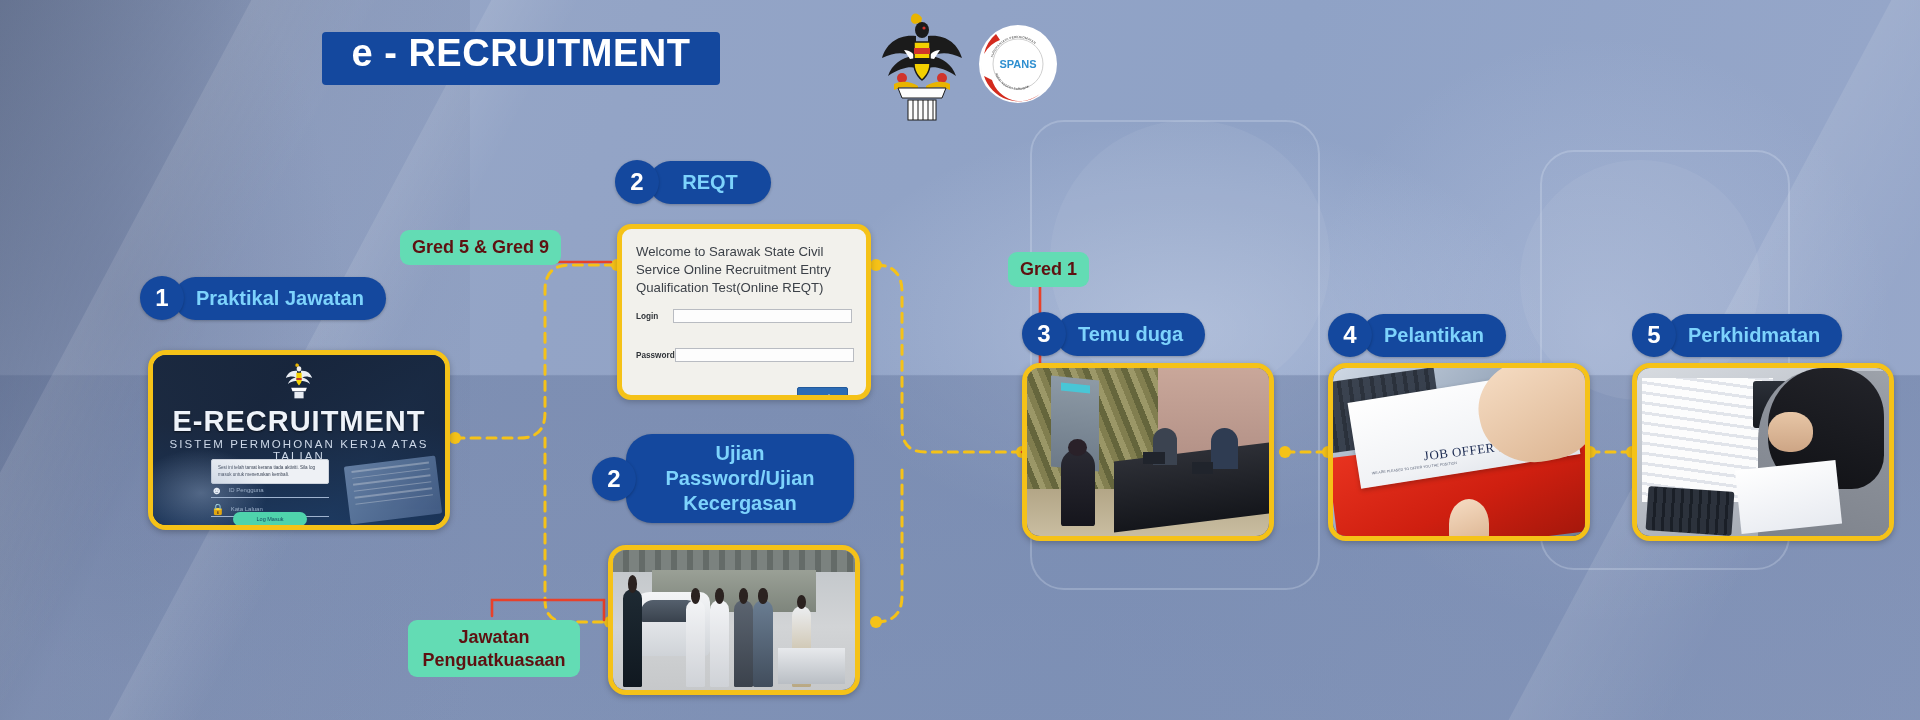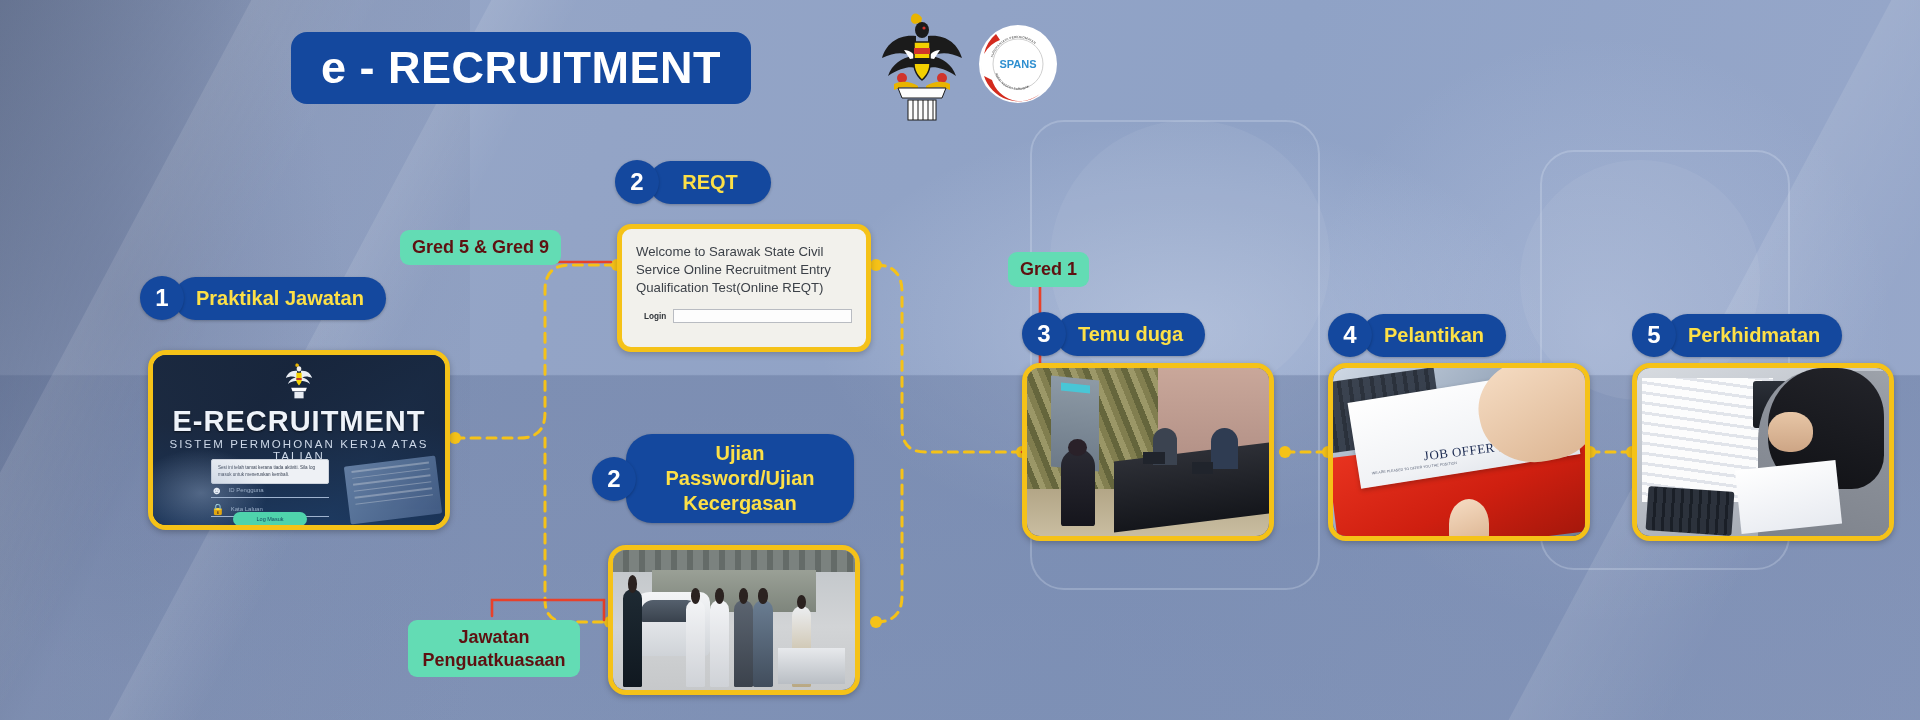--- a/index.html
+++ b/index.html
@@ -47,39 +47,39 @@
   }
   .title-line {
     background: #14489e;
     color: #ffffff;
     font-weight: bold;
     letter-spacing: .5px;
     border-radius: 14px;
     white-space: nowrap;
   }
   .title-line.l1 { font-size: 41px; padding: 9px 24px 11px; }
-  .title-line.l2 { font-size: 45px; padding: 10px 30px 10px; margin-top: 2px; border-radius: 16px; }
+  .title-line.l2 { font-size: 38px; padding: 0 30px 10px; margin-top: 2px; border-radius: 4px; }
 
   .logos { position: absolute; left: 880px; top: 6px; z-index: 20; display: flex; align-items: center; gap: 14px; }
 
   
   .step {
     position: absolute; z-index: 22;
     display: flex; align-items: center;
   }
   .step .num {
     width: 44px; height: 44px; border-radius: 50%;
     background: #14489e; color: #fff;
     font-size: 24px; font-weight: bold;
     display: flex; align-items: center; justify-content: center;
     box-shadow: 0 1px 3px rgba(0,0,0,.25);
     position: relative; z-index: 2;
   }
   .step .pill {
-    background: #14489e; color: #fde047;
+    background: #14489e; color: #7dd3fc;
     font-size: 20px; font-weight: bold;
     border-radius: 24px;
     padding: 9px 22px;
     margin-left: -10px;
     text-align: center;
     line-height: 1.25;
     box-shadow: 0 1px 3px rgba(0,0,0,.25);
   }
   .step.two-line .pill { padding: 7px 20px; border-radius: 26px; }
 
@@ -149,21 +149,21 @@
   
   .reqt {
     position:absolute; z-index:18;
     border:5px solid #f5c218; border-radius:14px;
     background:#f2f1ec; overflow:hidden;
     box-shadow: 0 2px 6px rgba(0,0,0,.22);
   }
   .reqt .welcome {
     color:#3c4148; font-size:13.2px; line-height:1.35; padding:14px 14px 8px;
   }
-  .reqt .row { display:flex; align-items:center; padding:1px 14px 16px;margin-left:8px; }
+  .reqt .row { display:flex; align-items:center; padding:1px 14px 16px; }
   .reqt .row .lbl { width:72px; color:#2f3338; font-size:8.2px; font-weight:bold; }
   .reqt .row .inp { flex:1; height:14px; background:#fdfdfd; border:1px solid #b9bcc2; }
   .reqt .btnrow { display:flex; justify-content:flex-end; padding:9px 18px 0;text-align:center; }
   .reqt .loginbtn2 {
     background:#2d6cb5; color:#fff; font-size:9px;
     padding:5px 12px; border:1px solid #235a9b; border-radius:2px;
   }
 
   
   .scene { position:absolute; inset:0; }
@@ -355,21 +355,21 @@
 
 <div class="step" style="left:615px;top:160px;">
   <div class="num">2</div>
   <div class="pill" style="min-width:122px;">REQT</div>
 </div>
 
 <div class="note" style="left:400px;top:206px;margin-top:24px;">
   <span>Gred 5 &amp; Gred 9</span>
 </div>
 
-<div class="reqt" style="left:617px;top:224px;width:254px;height:128px;">
+<div class="reqt" style="left:617px;top:224px;width:254px;height:176px;">
   <div class="welcome">Welcome to Sarawak State Civil Service Online Recruitment Entry Qualification Test(Online REQT)</div>
   <div class="row" style="margin-top:4px;">
     <div class="lbl">Login</div>
     <input class="inp" type="text" value="" style="">
   </div>
   <div class="row" style="margin-top:8px;">
     <div class="lbl">Password</div>
     <input class="inp" type="password" value="" style="">
   </div>
   <div class="btnrow">

